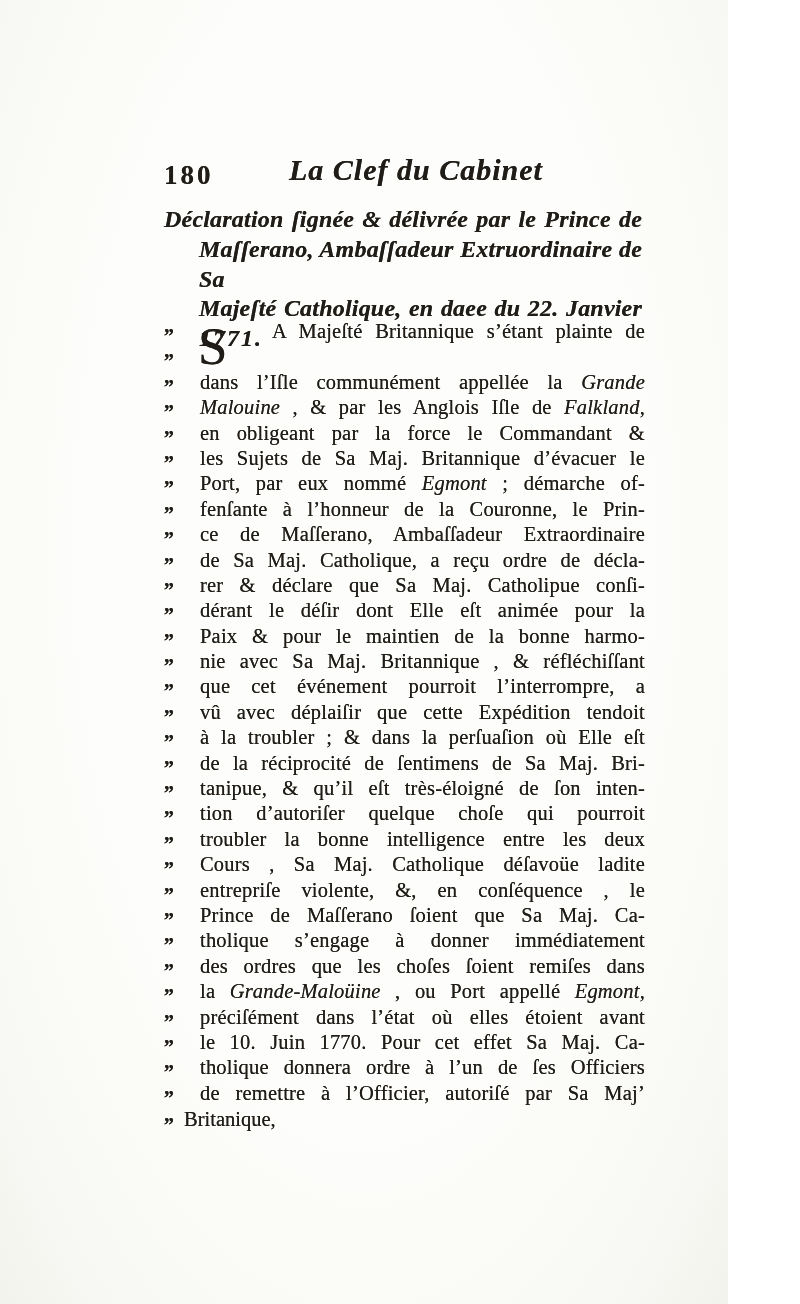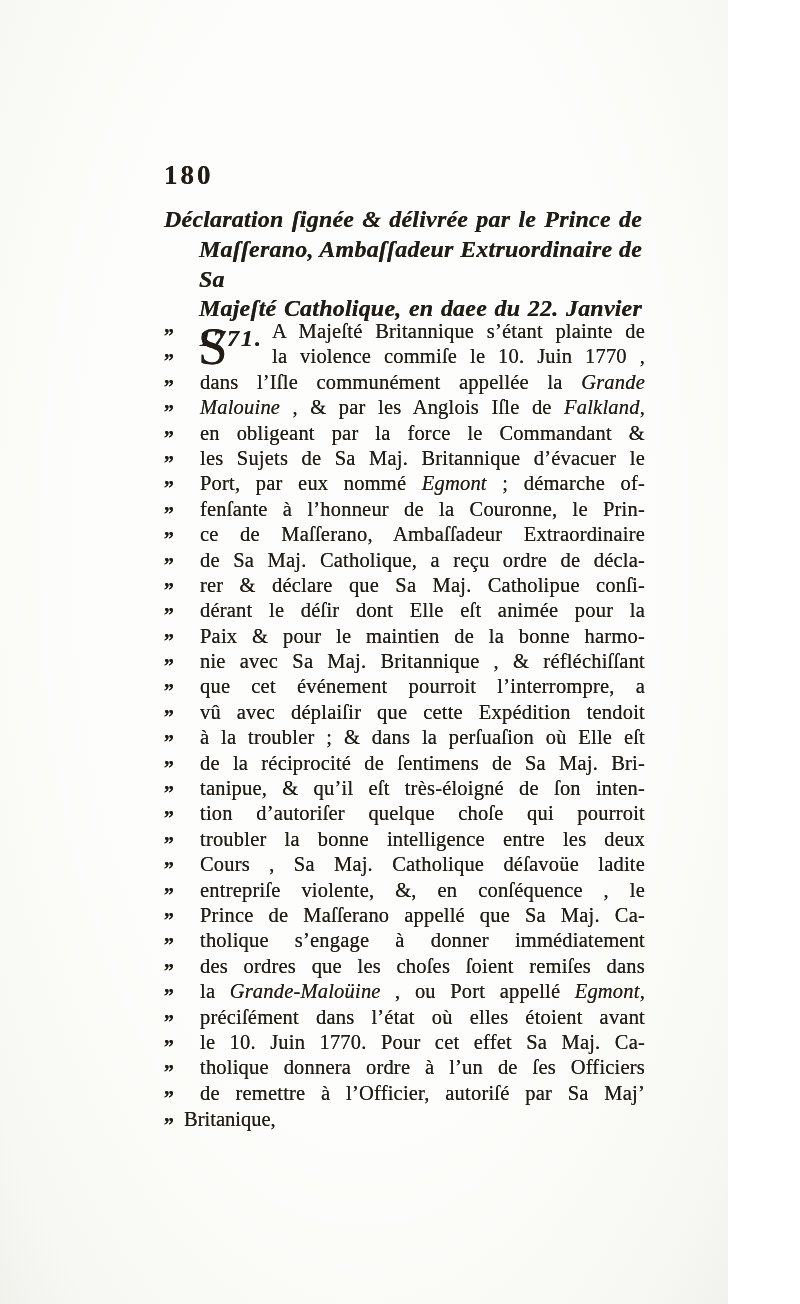--- a/index.html
+++ b/index.html
@@ -71,38 +71,38 @@
     position: relative; top: -5px; margin-right: 10px;
   }
 </style>
 </head>
 <body>
 
 <div class="page">
 
   <div class="page-number ink">180</div>
 
+  <div class="running-title ink">La Clef du Cabinet</div>
 
   <div class="heading ink">
     <div class="hline">Déclaration ſignée &amp; délivrée par le Prince de</div>
     <div class="hline indent">Maſſerano, Ambaſſadeur Extruordinaire de Sa</div>
     <div class="hline indent">Majeſté Catholique, en daee du 22. Janvier</div>
     <div class="hline indent plain">1771.</div>
   </div>
 
   <div class="body-block ink">
     <span class="drop-cap">S</span>
     <div>
         <div class="bline">
           <span class="qmark">„</span>
           <span class="ltext indent"><span>A Majeſté Britannique s’étant plainte de</span></span>
         </div>
         <div class="bline">
           <span class="qmark">„</span>
-          <span class="ltext indent"><span>la violence commiſe le 10. Juin 1770 ,</span></span>
         </div>
         <div class="bline">
           <span class="qmark">„</span>
           <span class="ltext"><span>dans l’Iſle communément appellée la </span><i>Grande</i></span>
         </div>
         <div class="bline">
           <span class="qmark">„</span>
           <span class="ltext"><i>Malouine</i><span> , &amp; par les Anglois Iſle de </span><i>Falkland</i><span>,</span></span>
         </div>
         <div class="bline">
@@ -176,21 +176,21 @@
         <div class="bline">
           <span class="qmark">„</span>
           <span class="ltext"><span>Cours , Sa Maj. Catholique déſavoüe ladite</span></span>
         </div>
         <div class="bline">
           <span class="qmark">„</span>
           <span class="ltext"><span>entrepriſe violente, &amp;, en conſéquence , le</span></span>
         </div>
         <div class="bline">
           <span class="qmark">„</span>
-          <span class="ltext"><span>Prince de Maſſerano appellé que Sa Maj. Ca-</span></span>
+          <span class="ltext"><span>Prince de Maſſerano ſoient que Sa Maj. Ca-</span></span>
         </div>
         <div class="bline">
           <span class="qmark">„</span>
           <span class="ltext"><span>tholique s’engage à donner immédiatement</span></span>
         </div>
         <div class="bline">
           <span class="qmark">„</span>
           <span class="ltext"><span>des ordres que les choſes ſoient remiſes dans</span></span>
         </div>
         <div class="bline">

